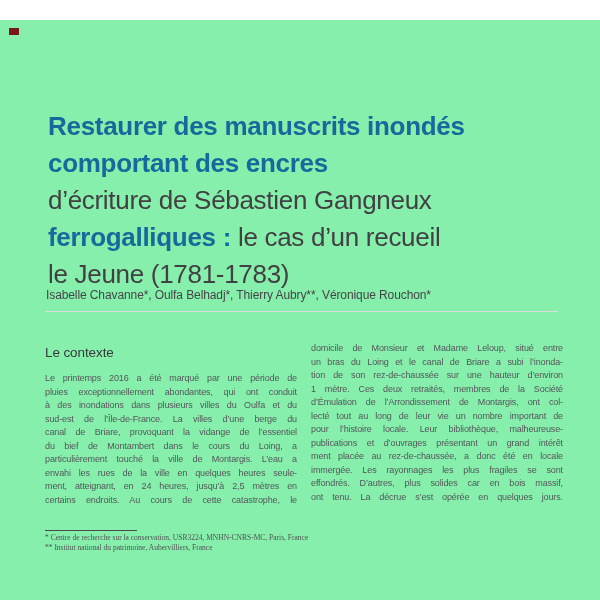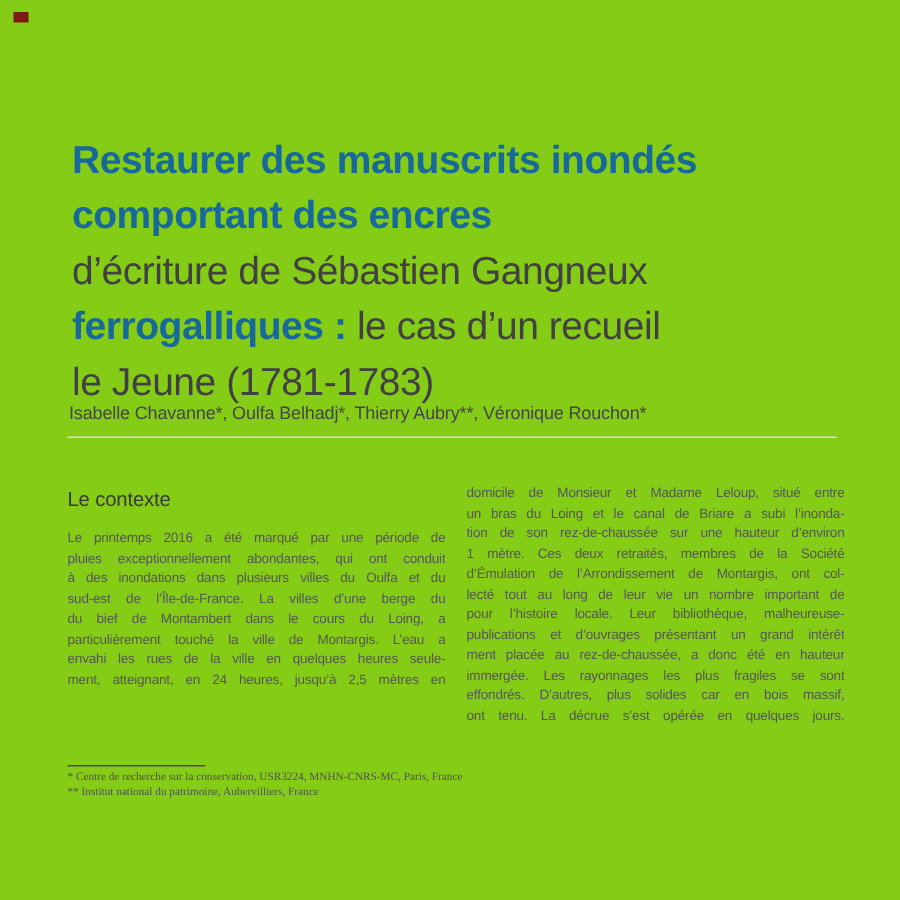--- a/index.html
+++ b/index.html
@@ -8,21 +8,21 @@
     --body-gray:#55565a;
     --heading-gray:#39393b;
     --foot-gray:#515153;
   }
   html,body{margin:0;padding:0;}
   body{
     width:600px;height:600px;background:#ffffff;
     font-family:"Liberation Sans", sans-serif;
     position:relative;overflow:hidden;
   }
-  .page{position:absolute;inset:0;background:#84cc16;}
+  .page{position:absolute;inset:0;background:#86efac;margin-top:20px;}
 
   .corner-mark{
     position:absolute;left:9px;top:8px;width:10px;height:7px;
     background:#7b1a15;
   }
 
   .title{
     position:absolute;left:48px;top:88px;width:512px;
     font-size:26px;line-height:37px;letter-spacing:-0.3px;
   }
@@ -87,36 +87,38 @@
 
   <div class="rule-top"></div>
 
   <div class="section-heading">Le contexte</div>
 
   <div class="col col-left">
     <div class="body-line">Le printemps 2016 a été marqué par une période de</div>
     <div class="body-line">pluies exceptionnellement abondantes, qui ont conduit</div>
     <div class="body-line">à des inondations dans plusieurs villes du Oulfa et du</div>
     <div class="body-line">sud-est de l’Île-de-France. La villes d’une berge du</div>
+    <div class="body-line">canal de Briare, provoquant la vidange de l’essentiel</div>
     <div class="body-line">du bief de Montambert dans le cours du Loing, a</div>
     <div class="body-line">particulièrement touché la ville de Montargis. L’eau a</div>
     <div class="body-line">envahi les rues de la ville en quelques heures seule-</div>
     <div class="body-line">ment, atteignant, en 24 heures, jusqu’à 2,5 mètres en</div>
+    <div class="body-line">certains endroits. Au cours de cette catastrophe, le</div>
   </div>
 
   <div class="col col-right">
     <div class="body-line">domicile de Monsieur et Madame Leloup, situé entre</div>
     <div class="body-line">un bras du Loing et le canal de Briare a subi l’inonda-</div>
     <div class="body-line">tion de son rez-de-chaussée sur une hauteur d’environ</div>
     <div class="body-line">1 mètre. Ces deux retraités, membres de la Société</div>
     <div class="body-line">d’Émulation de l’Arrondissement de Montargis, ont col-</div>
     <div class="body-line">lecté tout au long de leur vie un nombre important de</div>
     <div class="body-line">pour l’histoire locale. Leur bibliothèque, malheureuse-</div>
     <div class="body-line">publications et d’ouvrages présentant un grand intérêt</div>
-    <div class="body-line">ment placée au rez-de-chaussée, a donc été en hauteur</div>
+    <div class="body-line">ment placée au rez-de-chaussée, a donc été en locale</div>
     <div class="body-line">immergée. Les rayonnages les plus fragiles se sont</div>
     <div class="body-line">effondrés. D’autres, plus solides car en bois massif,</div>
     <div class="body-line">ont tenu. La décrue s’est opérée en quelques jours.</div>
   </div>
 
   <div class="foot-rule"></div>
 
   <div class="footnotes">
     <div class="foot-line">* Centre de recherche sur la conservation, USR3224, MNHN-CNRS-MC, Paris, France</div>
     <div class="foot-line">** Institut national du patrimoine, Aubervilliers, France</div>

